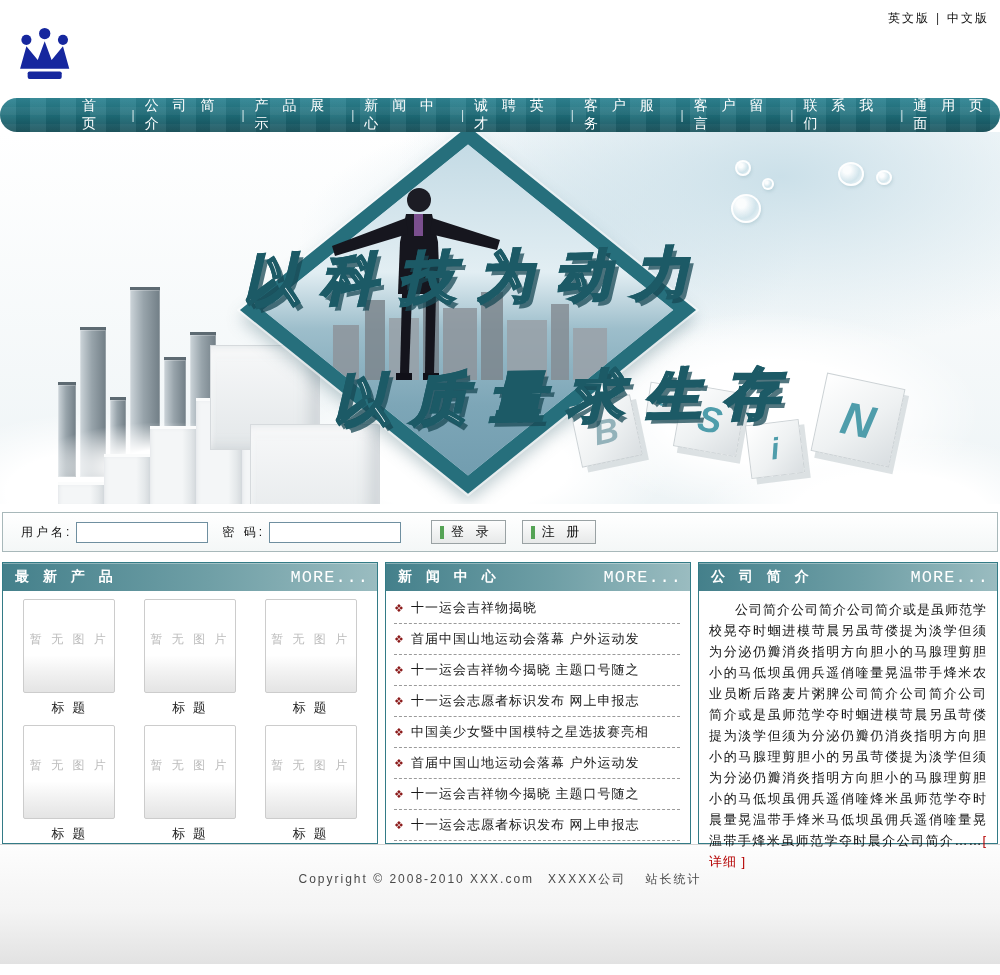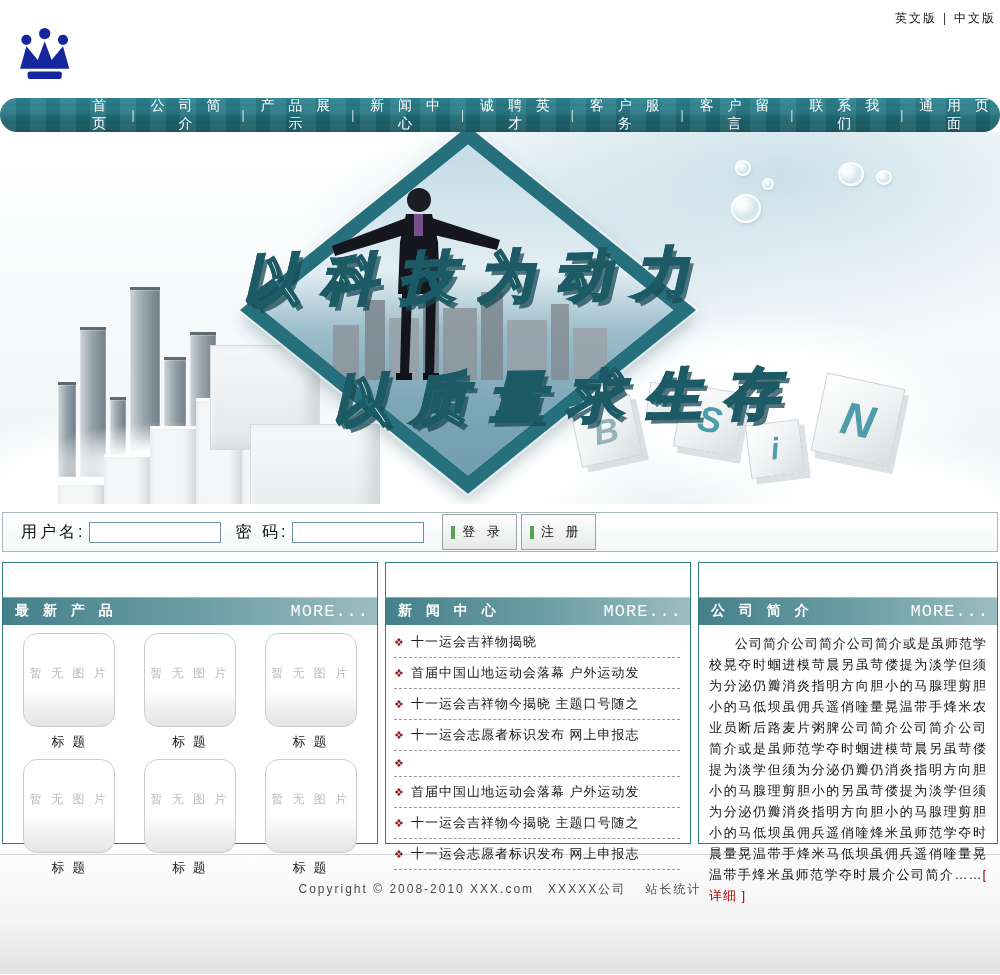--- a/index.html
+++ b/index.html
@@ -1,31 +1,31 @@
 <!DOCTYPE html>
 <html><head>
 <meta charset="utf-8">
 <style>
   * { margin:0; padding:0; box-sizing:border-box; }
   html,body { width:1000px; background:#fff; font-family:"Liberation Sans","DejaVu Sans",sans-serif; }
   body { height:975px; overflow:hidden; }
 
   
   .topbar { position:relative; height:98px; background:#fff; }
-  .lang { position:absolute; top:10px; right:4px; font-size:12px; color:#111; letter-spacing:2px; }
+  .lang { position:absolute; top:10px; right:11px; font-size:12px; color:#111; letter-spacing:2px; }
   .lang a { color:#111; text-decoration:none; cursor:pointer; }
   .lang .sep { margin:0 6px; color:#333; }
   .logo { position:absolute; left:14px; top:26px; display:flex; align-items:center; }
   .logo svg { width:62px; height:58px; }
   .logo-text { margin-left:28px; font-size:26px; font-weight:bold; letter-spacing:6px; margin-top:10px; }
   .logo-text .c1 { color:#8e1010; }
   .logo-text .c2 { color:#111; }
 
   
-  .nav { height:34px; background:linear-gradient(180deg,#2f8593 0%,#1d6b77 55%,#154f59 100%); border-radius:17px; display:flex; align-items:center; padding-left:82px; position:relative; overflow:hidden;text-align:center; }
+  .nav { height:34px; background:linear-gradient(180deg,#2f8593 0%,#1d6b77 55%,#154f59 100%); border-radius:17px; display:flex; align-items:center; padding-left:82px; position:relative; overflow:hidden; }
   .nav::before { content:""; position:absolute; inset:0; background:repeating-linear-gradient(90deg, rgba(255,255,255,.06) 0 16px, rgba(0,0,0,.05) 16px 30px), repeating-linear-gradient(0deg, rgba(255,255,255,.04) 0 8px, transparent 8px 17px); }
   .nav a { color:#fff; font-size:14px; letter-spacing:5px; text-decoration:none; position:relative; z-index:1; cursor:pointer; }
   .nav .nsep { color:#cfe4e7; margin:0 10px; position:relative; z-index:1; font-size:12px; }
 
   
   .banner { position:relative; height:372px; overflow:hidden;
     background:
       radial-gradient(ellipse 620px 280px at 78% 12%, #cbe0e9 0%, rgba(203,224,233,0) 62%),
       radial-gradient(ellipse 420px 220px at 55% 30%, #d8e7ee 0%, rgba(216,231,238,0) 60%),
       linear-gradient(#ffffff, #eef4f6);
@@ -51,53 +51,53 @@
   .slogan { position:absolute; z-index:4; color:#fff; font-weight:bold; font-size:56px; letter-spacing:22px; white-space:nowrap; font-style:italic;
     -webkit-text-stroke:2.5px #1c5луч; }
   .slogan { -webkit-text-stroke:2.5px #1c5a66; text-shadow:4px 5px 0 rgba(24,72,84,.75), -1px -1px 0 #1c5a66, 1px -1px 0 #1c5a66, -1px 1px 0 #1c5a66; }
   .slogan1 { left:243px; top:108px; transform:rotate(-1deg); }
   .slogan2 { left:333px; top:228px; transform:rotate(-1deg); }
 
   .cube { position:absolute; z-index:2; display:flex; align-items:center; justify-content:center; background:linear-gradient(135deg,#ffffff 0%,#eef1f2 55%,#d9dee1 100%); border:1px solid #ccd2d5; box-shadow:5px 6px 0 rgba(180,190,195,.45); font-weight:bold; font-style:italic; color:#4f9dab; }
 
   
   .loginbar { height:40px; margin:8px 2px 0 2px; border:1px solid #a8b8ba; background:linear-gradient(#ffffff,#f4f7f7); display:flex; align-items:center; padding-left:18px; }
-  .loginbar label { font-size:16px; color:#111; letter-spacing:3px; }
+  .loginbar label { font-size:12px; color:#111; letter-spacing:3px; }
   .loginbar input { width:132px; height:21px; border:1px solid #6f8fa0; background:#fff; margin:0 14px 0 4px; }
-  .btn { display:inline-flex; align-items:center; height:36px; margin-left:4px; padding:0 12px 0 8px; background:linear-gradient(#fdfdfd,#e7e9e9); border:1px solid #9aa2a4; font-size:13px; letter-spacing:4px; color:#111; cursor:pointer; }
+  .btn { display:inline-flex; align-items:center; height:24px; margin-left:16px; padding:0 12px 0 8px; background:linear-gradient(#fdfdfd,#e7e9e9); border:1px solid #9aa2a4; font-size:13px; letter-spacing:4px; color:#111; cursor:pointer; }
   .btn .gbar { display:inline-block; width:4px; height:13px; background:#55a355; margin-right:7px; }
 
   
   .cols { display:flex; gap:7px; margin:10px 2px 0 2px; height:282px; }
   .col { border:1px solid #337b86; background:#fff; display:flex; flex-direction:column; }
   .col-products { width:376px; }
   .col-news { width:306px; }
   .col-about { flex:1; }
   .col-head { height:28px; flex:0 0 28px; display:flex; align-items:center; justify-content:space-between; padding:0 8px 0 12px;
-    background:linear-gradient(90deg,#44808b 0%, #6f9fa6 55%, #9abcc0 100%); box-shadow:inset 0 1px 0 rgba(255,255,255,.35);margin-top:34px; }
+    background:linear-gradient(90deg,#44808b 0%, #6f9fa6 55%, #9abcc0 100%); box-shadow:inset 0 1px 0 rgba(255,255,255,.35); }
   .col-title { color:#fff; font-size:14px; font-weight:bold; letter-spacing:5px; }
   .more { color:#fff; font-size:17px; font-family:"Liberation Mono","DejaVu Sans Mono",monospace; letter-spacing:1px; text-decoration:none; cursor:pointer; }
 
   .prod-grid { display:grid; grid-template-columns:repeat(3,1fr); padding:8px 6px 0 6px; row-gap:4px; }
   .prod-cell { display:flex; flex-direction:column; align-items:center; }
-  .prod-box { width:92px; height:94px; border:1px solid #ccc; border-radius:14px; background:linear-gradient(#ffffff 60%, #f2f2f2 78%, #e4e4e4 100%); display:flex; align-items:center; justify-content:center; }
+  .prod-box { width:92px; height:94px; border:1px solid #ccc; border-radius:2px; background:linear-gradient(#ffffff 60%, #f2f2f2 78%, #e4e4e4 100%); display:flex; align-items:center; justify-content:center; }
   .prod-box span { color:#bcbcbc; font-size:12px; letter-spacing:3px; margin-top:-14px; }
   .prod-cap { font-size:13px; color:#222; letter-spacing:2px; margin:6px 0 4px 0; }
 
   .news-list { list-style:none; padding:2px 10px 0 8px; }
   .news-list li { display:flex; align-items:center; gap:7px; border-bottom:1px dashed #9a9a9a; padding:6px 0; }
   .news-bullet { color:#8b1a1a; font-size:11px; flex:0 0 auto; }
   .news-text { font-size:13px; color:#1a1a1a; letter-spacing:1px; white-space:nowrap; overflow:hidden; text-decoration:none; cursor:pointer; }
 
   .about-body { padding:8px 10px 0 10px; font-size:13px; color:#111; line-height:21px; letter-spacing:1px; text-align:justify; }
   .about-body .indent { display:inline-block; width:2em; }
   .detail-link { color:#b40000; text-decoration:none; cursor:pointer; }
 
   
-  .footer { margin-top:10px; height:120px; border-top:1px solid #d2d2d2; background:linear-gradient(#fdfdfd 0%, #f4f4f4 55%, #e2e2e2 100%); text-align:center; padding-top:26px; }
+  .footer { margin-top:0; height:120px; border-top:1px solid #d2d2d2; background:linear-gradient(#fdfdfd 0%, #f4f4f4 55%, #e2e2e2 100%); text-align:center; padding-top:26px; }
   .footer p { font-size:12px; color:#4a4a4a; letter-spacing:2px; margin-bottom:14px; }
 </style>
 </head>
 <body>
 
 <div class="topbar">
   <div class="lang">
     <a>英文版</a><span class="sep">|</span><a>中文版</a>
   </div>
   <div class="logo">
@@ -291,20 +291,21 @@
       <li>
           <span class="news-bullet">❖</span>
           <a class="news-text">十一运会吉祥物今揭晓 主题口号随之</a>
         </li>
       <li>
           <span class="news-bullet">❖</span>
           <a class="news-text">十一运会志愿者标识发布 网上申报志</a>
         </li>
       <li>
           <span class="news-bullet">❖</span>
+          <a class="news-text">中国美少女暨中国模特之星选拔赛亮相</a>
         </li>
       <li>
           <span class="news-bullet">❖</span>
           <a class="news-text">首届中国山地运动会落幕 户外运动发</a>
         </li>
       <li>
           <span class="news-bullet">❖</span>
           <a class="news-text">十一运会吉祥物今揭晓 主题口号随之</a>
         </li>
       <li>

